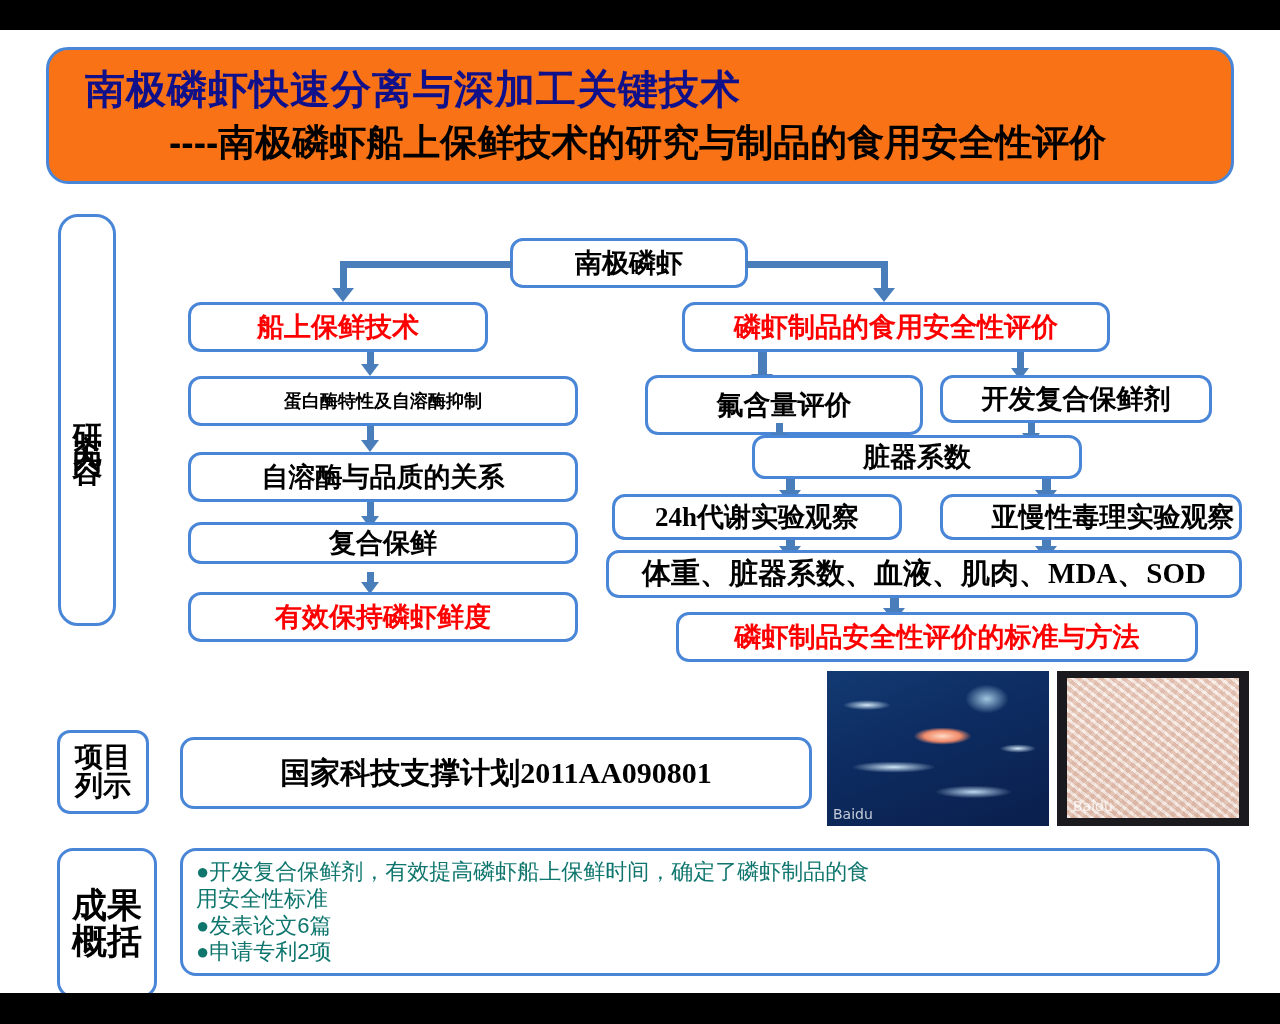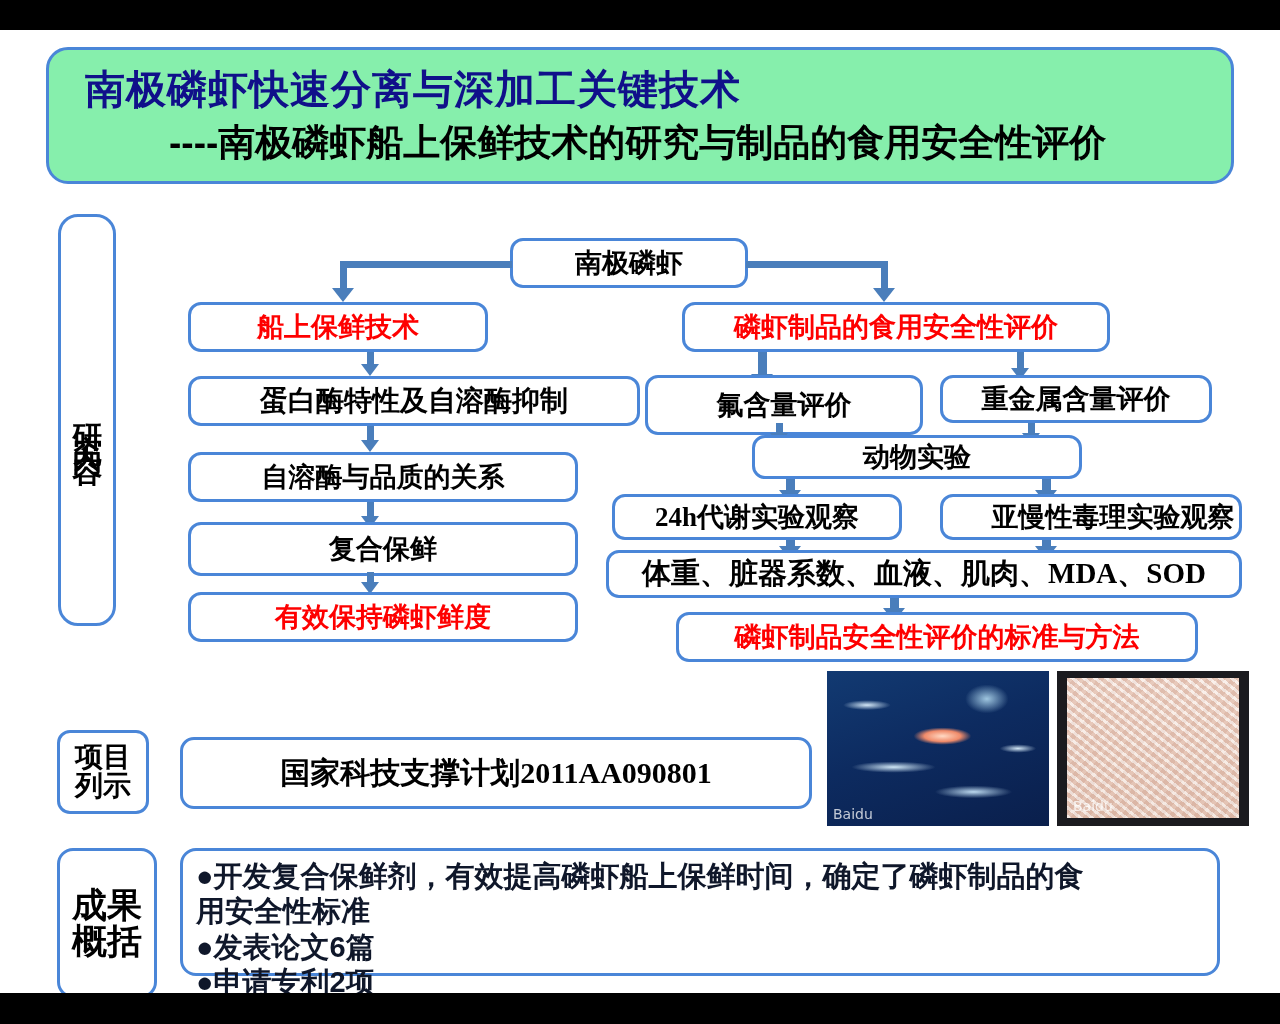--- a/index.html
+++ b/index.html
@@ -4,21 +4,21 @@
 <style>
   html,body{margin:0;padding:0;background:#000;}
   body{width:1280px;height:1024px;overflow:hidden;font-family:"Liberation Sans","DejaVu Sans",sans-serif;}
   #slide{position:absolute;left:0;top:30px;width:1280px;height:963px;background:#ffffff;overflow:hidden;}
   .bar{position:absolute;left:0;width:1280px;background:#000;}
   #bar-top{top:0;height:30px;}
   #bar-bot{top:993px;height:31px;}
 
   
   #header{position:absolute;left:46px;top:17px;width:1188px;height:137px;
-          background:#86efac;border:3px solid #4a86d8;border-radius:22px;box-sizing:border-box;}
+          background:#f97316;border:3px solid #4a86d8;border-radius:22px;box-sizing:border-box;}
   #title1{position:absolute;left:36px;top:12px;font-size:40px;font-weight:bold;color:#10108a;
           letter-spacing:1px;white-space:nowrap;}
   #title2{position:absolute;left:120px;top:68px;font-size:37px;font-weight:bold;color:#000;
           letter-spacing:0px;white-space:nowrap;}
 
   
   .box{position:absolute;background:#fff;border:3px solid #4a86d8;border-radius:13px;
        box-sizing:border-box;display:flex;align-items:center;justify-content:center;
        font-size:27px;font-weight:bold;color:#000;white-space:nowrap;}
   .box.red{color:#fe0000;}
@@ -48,22 +48,22 @@
       linear-gradient(160deg,#123a72 0%,#0d2b60 45%,#0a1f4c 100%);}
   #photo-block{background:
       repeating-linear-gradient(38deg, rgba(255,255,255,.55) 0 3px, rgba(223,186,170,.55) 3px 7px),
       repeating-linear-gradient(-48deg, rgba(246,222,210,.5) 0 4px, rgba(208,160,142,.45) 4px 9px),
       linear-gradient(180deg,#f0ddd2 0%,#e4cabb 55%,#d9bcab 100%);}
   #photo-block-frame{position:absolute;background:#1b1b1f;}
   .wm{position:absolute;left:6px;bottom:4px;font-size:14px;color:rgba(255,255,255,.75);
       font-family:"DejaVu Sans",sans-serif;}
 
   
-  #results-text{position:absolute;left:196px;top:829px;width:1020px;font-size:29px;
-                font-weight:bold;color:#0f172a;line-height:1.22;}
+  #results-text{position:absolute;left:196px;top:829px;width:1020px;font-size:22px;
+                font-weight:normal;color:#0f766e;line-height:1.22;}
   #results-text div{white-space:nowrap;}
 </style>
 </head>
 <body>
 
 <div class="bar" id="bar-top"></div>
 <div class="bar" id="bar-bot"></div>
 
 <div id="slide">
 
@@ -91,56 +91,56 @@
 
   <div class="ln" style="left:746px;top:231px;width:142px;height:7px;"></div>
   <div class="ln" style="left:881px;top:231px;width:7px;height:30px;"></div>
   <div class="arw" style="left:873px;top:258px;"></div>
 
   <div class="box red" style="left:188px;top:272px;width:300px;height:50px;">船上保鲜技术</div>
 
   <div class="ln" style="left:367px;top:322px;width:7px;height:16px;"></div>
   <div class="arw-sm" style="left:361px;top:334px;"></div>
 
-  <div class="box" style="left:188px;top:346px;width:452px;height:50px;font-size:28px;">蛋白酶特性及自溶酶抑制</div>
+  <div class="box" style="left:188px;top:346px;width:390px;height:50px;font-size:18px;">蛋白酶特性及自溶酶抑制</div>
 
   <div class="ln" style="left:367px;top:396px;width:7px;height:18px;"></div>
   <div class="arw-sm" style="left:361px;top:410px;"></div>
 
   <div class="box" style="left:188px;top:422px;width:390px;height:50px;">自溶酶与品质的关系</div>
 
   <div class="ln" style="left:367px;top:472px;width:7px;height:18px;"></div>
   <div class="arw-sm" style="left:361px;top:486px;"></div>
 
-  <div class="box" style="left:188px;top:492px;width:390px;height:54px;">复合保鲜</div>
+  <div class="box" style="left:188px;top:492px;width:390px;height:42px;">复合保鲜</div>
 
   <div class="ln" style="left:367px;top:542px;width:7px;height:14px;"></div>
   <div class="arw-sm" style="left:361px;top:552px;"></div>
 
   <div class="box red" style="left:682px;top:272px;width:428px;height:50px;">磷虾制品的食用安全性评价</div>
 
   <div class="box red" style="left:188px;top:562px;width:390px;height:50px;">有效保持磷虾鲜度</div>
 
   <div class="ln" style="left:758px;top:322px;width:9px;height:26px;"></div>
   <div class="arw" style="left:751px;top:344px;"></div>
 
   <div class="ln" style="left:1017px;top:322px;width:7px;height:20px;"></div>
   <div class="arw-sm" style="left:1011px;top:338px;"></div>
 
   <div class="box" style="left:645px;top:345px;width:278px;height:60px;">氟含量评价</div>
 
-  <div class="box" style="left:940px;top:345px;width:272px;height:48px;">重金属含量评价</div>
+  <div class="box" style="left:940px;top:345px;width:272px;height:48px;">开发复合保鲜剂</div>
 
   <div class="ln" style="left:776px;top:393px;width:7px;height:14px;"></div>
   <div class="arw-sm" style="left:770px;top:403px;"></div>
 
   <div class="ln" style="left:1028px;top:393px;width:7px;height:14px;"></div>
   <div class="arw-sm" style="left:1022px;top:403px;"></div>
 
-  <div class="box" style="left:752px;top:405px;width:330px;height:44px;">动物实验</div>
+  <div class="box" style="left:752px;top:405px;width:330px;height:44px;">脏器系数</div>
 
   <div class="ln" style="left:786px;top:449px;width:9px;height:15px;"></div>
   <div class="arw" style="left:779px;top:460px;"></div>
 
   <div class="ln" style="left:1042px;top:449px;width:9px;height:15px;"></div>
   <div class="arw" style="left:1035px;top:460px;"></div>
 
   <div class="box serif" style="left:612px;top:464px;width:290px;height:46px;">24h代谢实验观察</div>
 
   <div class="box" style="left:940px;top:464px;width:302px;height:46px;padding-left:44px;">亚慢性毒理实验观察</div>

